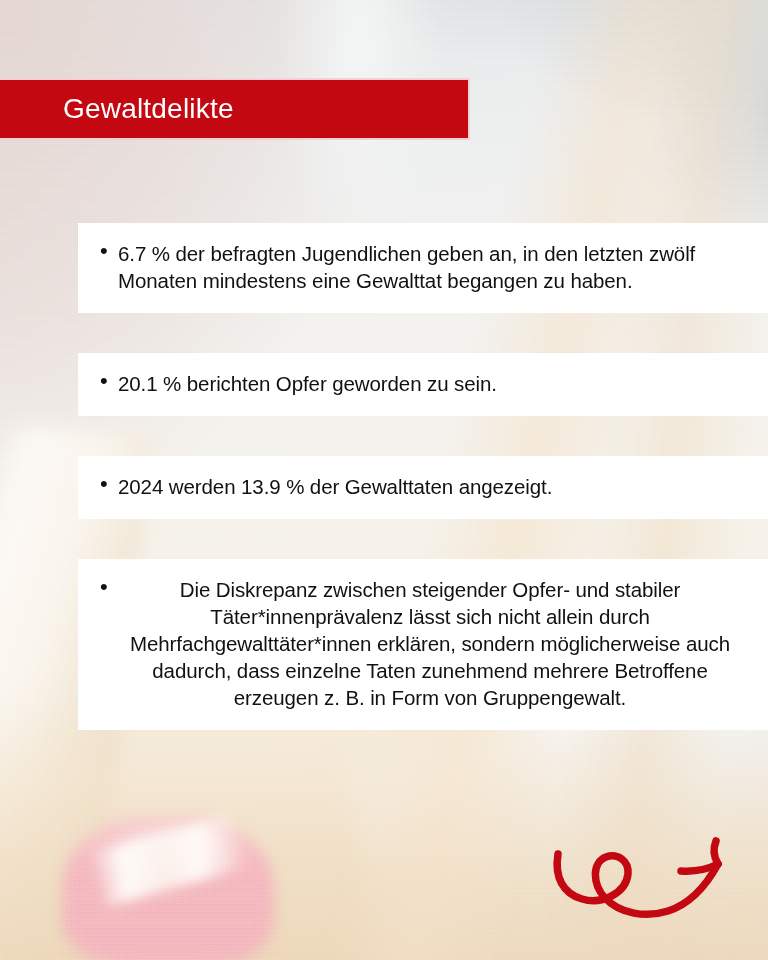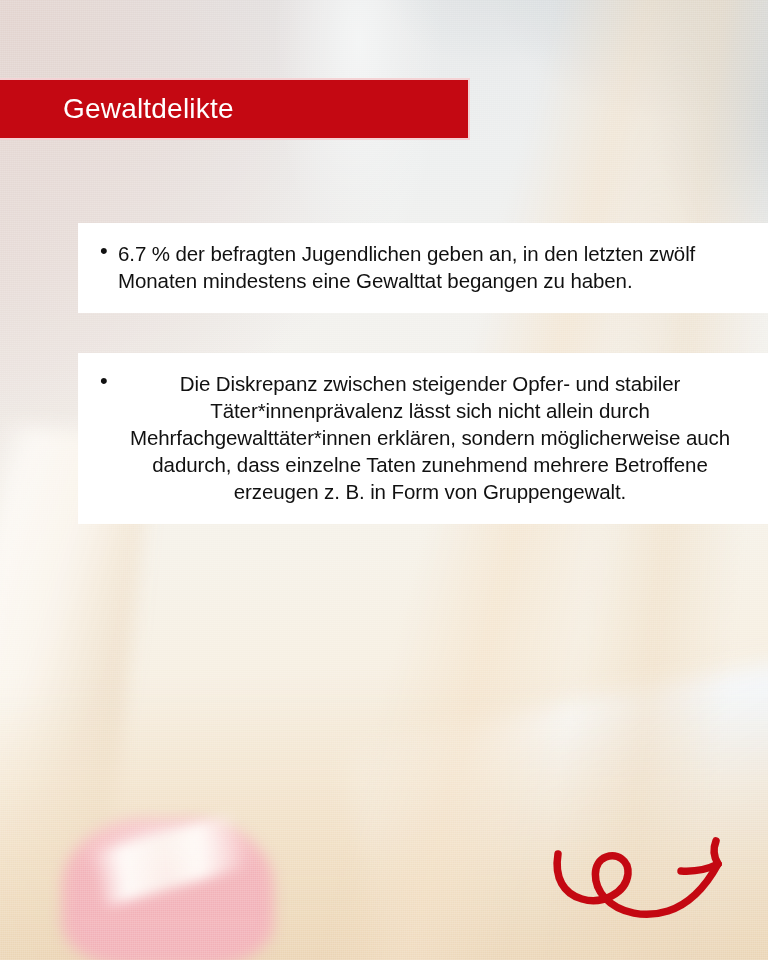--- a/index.html
+++ b/index.html
@@ -257,22 +257,34 @@
 
   <div class="cards">
 
     <div class="card">
       <div class="bullet-row">
         <span class="bullet-dot"></span>
         <span class="bullet-text">6.7 % der befragten Jugendlichen geben an, in den letzten zwölf Monaten mindestens eine Gewalttat begangen zu haben.</span>
       </div>
     </div>
 
-
-
+    <div class="card">
+      <div class="bullet-row">
+        <span class="bullet-dot"></span>
+        <span class="bullet-text">20.1 % berichten Opfer geworden zu sein.</span>
+      </div>
+    </div>
+
+
+    <div class="card">
+      <div class="bullet-row">
+        <span class="bullet-dot"></span>
+        <span class="bullet-text">2024 werden 13.9 % der Gewalttaten angezeigt.</span>
+      </div>
+    </div>
 
     <div class="card">
       <div class="bullet-row">
         <span class="bullet-dot"></span>
         <span class="bullet-text">Die Diskrepanz zwischen steigender Opfer- und stabiler Täter*innenprävalenz lässt sich nicht allein durch Mehrfachgewalttäter*innen erklären, sondern möglicherweise auch dadurch, dass einzelne Taten zunehmend mehrere Betroffene erzeugen z. B. in Form von Gruppengewalt.</span>
       </div>
     </div>
 
   </div>
 

